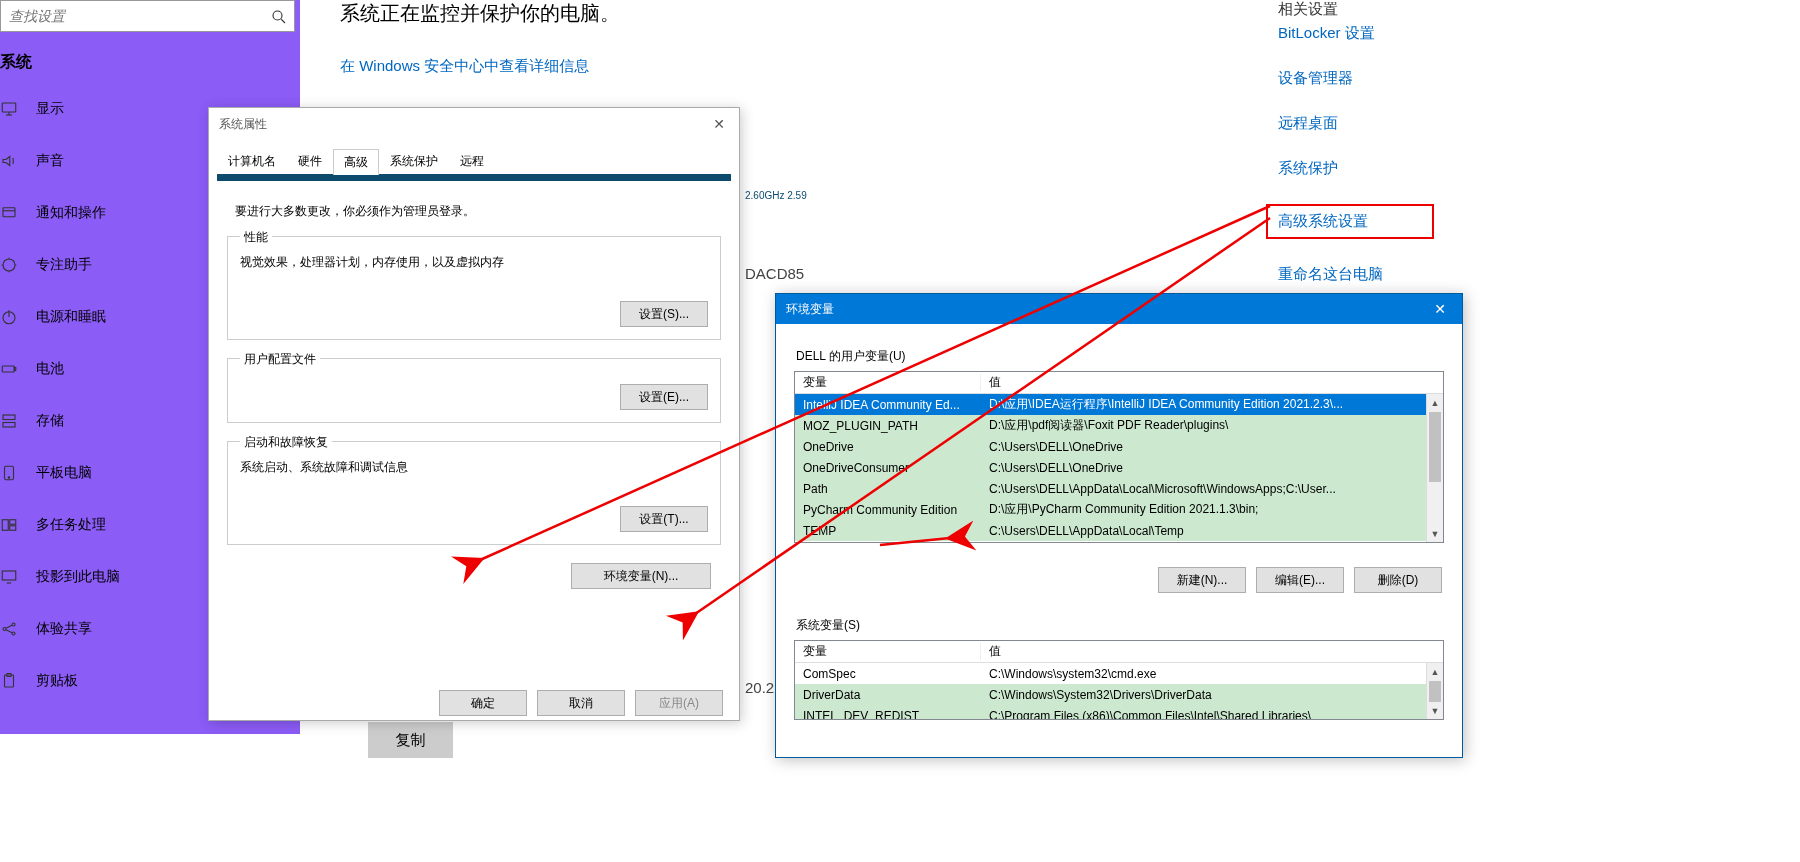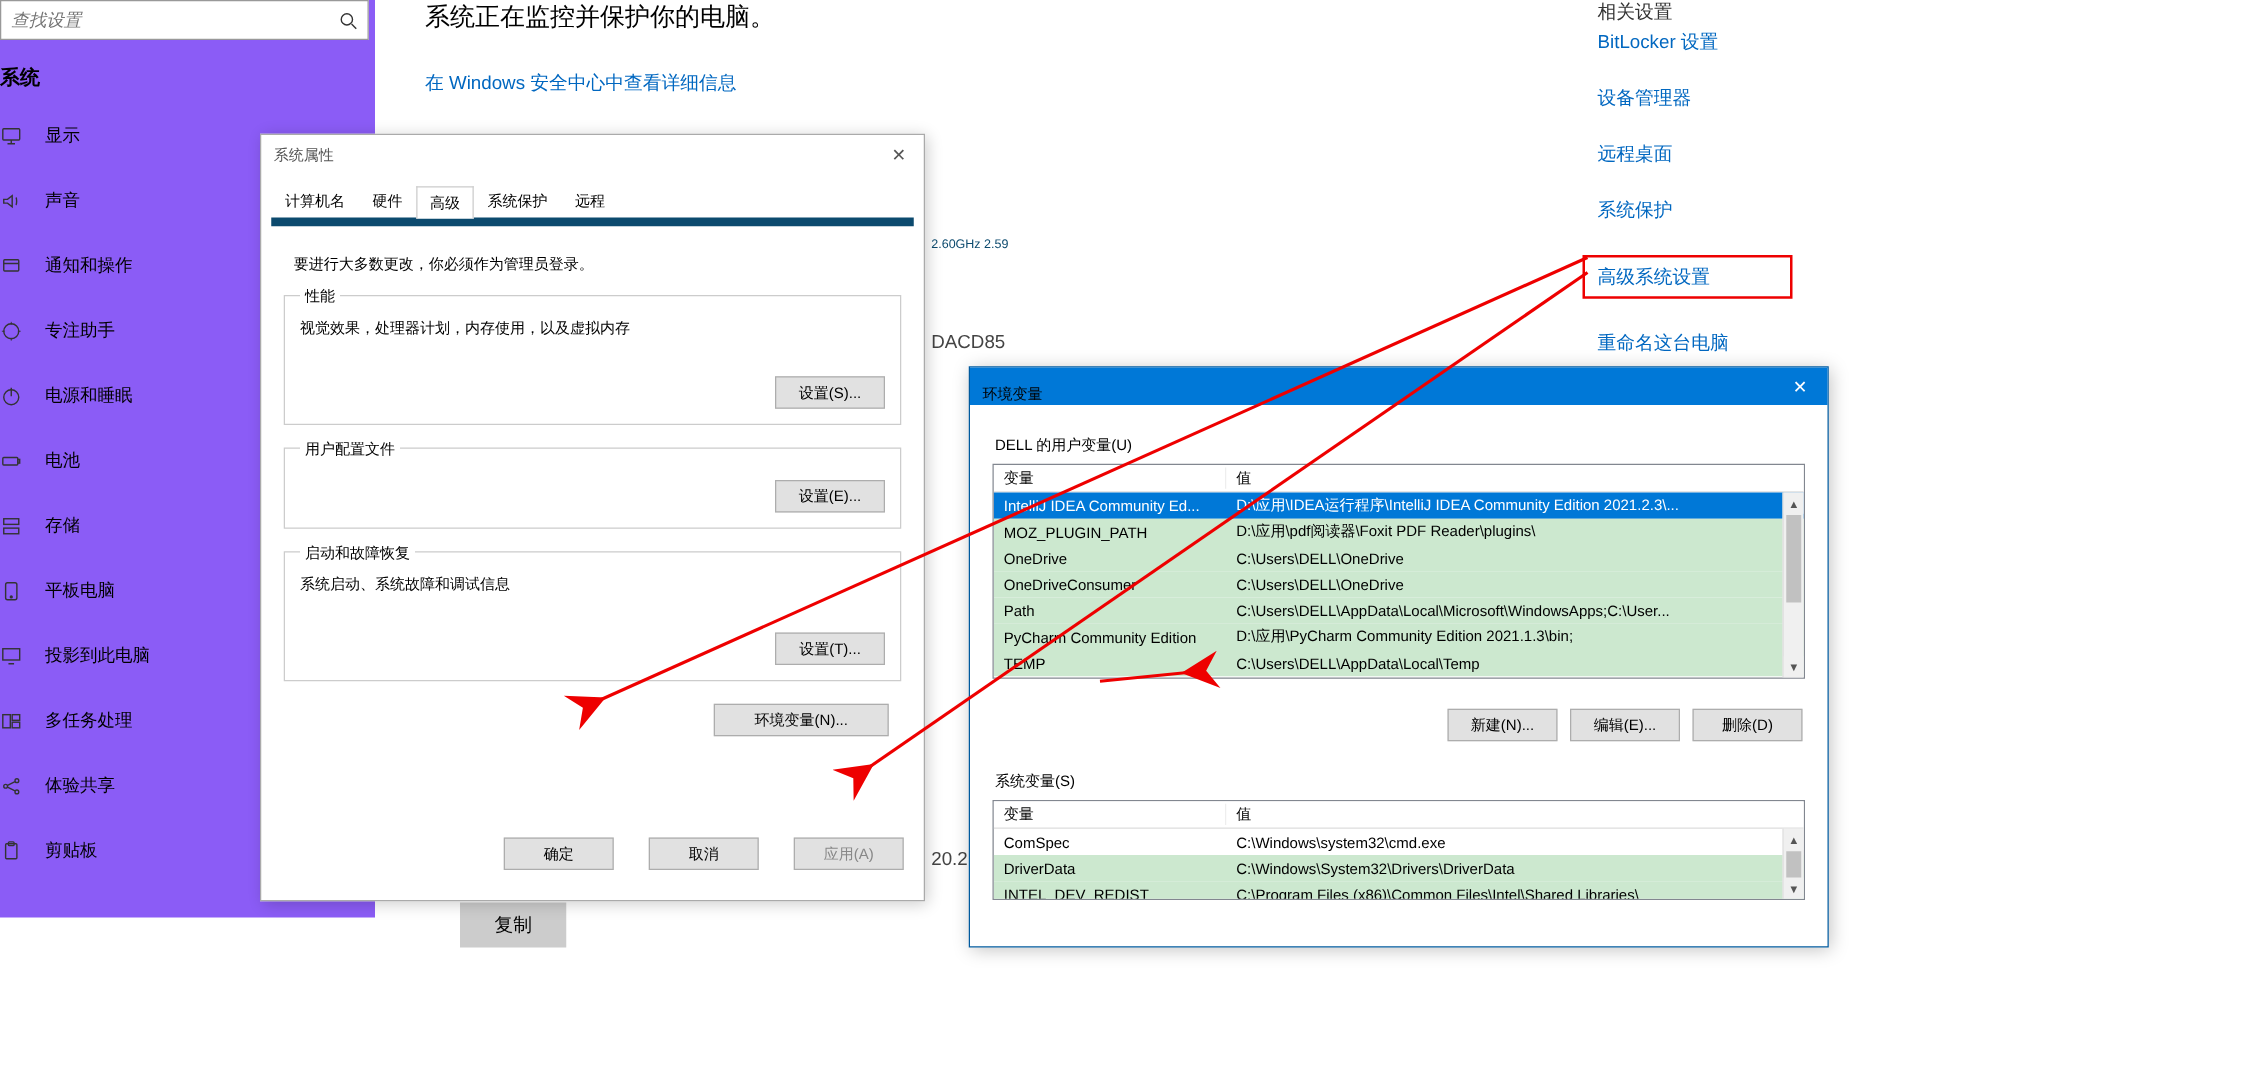--- a/index.html
+++ b/index.html
@@ -38,25 +38,25 @@
 .sysprops .tab.active { border-color: #ccc; background: #fff; position: relative; top: 1px; }
 .sysprops .body { padding: 14px 18px; font-size: 12px; }
 .sysprops .note { margin: 8px 0 16px 8px; }
 .fieldset { border: 1px solid #ccc; margin-bottom: 18px; padding: 8px 12px 12px 12px; position: relative; }
 .fieldset .legend { position: relative; top: -16px; background: #fff; display: inline-block; padding: 0 4px; font-size: 12px; }
 .fieldset .desc { font-size: 12px; margin-top: -8px; margin-bottom: 30px; }
 .fieldset .btn-right { text-align: right; }
 .win-btn { min-width: 88px; height: 26px; background: #e1e1e1; border: 1px solid #adadad; font-size: 12px; padding: 0 12px; cursor: pointer; }
 .win-btn:disabled { color: #888; }
 .sysprops .env-row { text-align: right; margin: 8px 10px 0 0; }
-.sysprops .footer { position: absolute; bottom: 24px; right: 16px; display: flex; gap: 28px; }
+.sysprops .footer { position: absolute; bottom: 4px; right: 16px; display: flex; gap: 10px; }
 
 
 .envdlg { position: absolute; left: 775px; top: 293px; width: 688px; height: 465px; background: #fff; border: 1px solid #005a9e; box-shadow: 2px 2px 14px rgba(0,0,0,.25); }
-.envdlg .titlebar { height: 30px; background: #0078d7; color: #000000; display: flex; align-items: flex-end; padding: 0 10px; font-size: 12px; }
+.envdlg .titlebar { height: 30px; background: #0078d7; color: #ffffff; display: flex; align-items: center; padding: 0 10px; font-size: 12px; }
 .envdlg .close { position: absolute; right: 0; top: 0; width: 44px; height: 30px; display: flex; align-items: center; justify-content: center; cursor: pointer; color: #fff; }
 .envdlg .section-label { font-size: 12px; margin: 24px 0 6px 20px; }
 .table-wrap { margin: 0 18px; border: 1px solid #828790; height: 172px; position: relative; background: #fff; overflow: hidden; }
 .table-head { display: flex; background: #fff; border-bottom: 1px solid #ddd; font-size: 12px; height: 22px; align-items: center; }
 .table-head .col1 { width: 186px; padding-left: 8px; border-right: 1px solid #eee; }
 .table-head .col2 { flex: 1; padding-left: 8px; }
 .table-body { font-size: 12px; }
 .table-row { display: flex; height: 21px; align-items: center; }
 .table-row .col1 { width: 186px; padding-left: 8px; overflow: hidden; white-space: nowrap; text-overflow: ellipsis; }
 .table-row .col2 { flex: 1; padding-left: 8px; overflow: hidden; white-space: nowrap; text-overflow: ellipsis; padding-right: 18px; }
@@ -161,35 +161,35 @@
           <svg class="icon-svg" viewBox="0 0 24 24">
             <rect x="6" y="3" width="12" height="18" rx="2"></rect>
             <circle cx="12" cy="18" r="1" fill="#333"></circle>
           </svg>
         </span>
         <span>平板电脑</span>
       </div>
       <div class="sidebar-item">
         <span class="icon">
           <svg class="icon-svg" viewBox="0 0 24 24">
-            <rect x="3" y="4" width="18" height="12"></rect>
-            <path d="M9 20h6"></path>
-          </svg>
-        </span>
-        <span>投影到此电脑</span>
-      </div>
-      <div class="sidebar-item">
-        <span class="icon">
-          <svg class="icon-svg" viewBox="0 0 24 24">
             <rect x="3" y="5" width="8" height="14"></rect>
             <rect x="13" y="5" width="8" height="6"></rect>
             <rect x="13" y="13" width="8" height="6"></rect>
           </svg>
         </span>
         <span>多任务处理</span>
+      </div>
+      <div class="sidebar-item">
+        <span class="icon">
+          <svg class="icon-svg" viewBox="0 0 24 24">
+            <rect x="3" y="4" width="18" height="12"></rect>
+            <path d="M9 20h6"></path>
+          </svg>
+        </span>
+        <span>投影到此电脑</span>
       </div>
       <div class="sidebar-item">
         <span class="icon">
           <svg class="icon-svg" viewBox="0 0 24 24">
             <circle cx="6" cy="12" r="2"></circle>
             <circle cx="18" cy="6" r="2"></circle>
             <circle cx="18" cy="18" r="2"></circle>
             <line x1="8" y1="11" x2="16" y2="7"></line>
             <line x1="8" y1="13" x2="16" y2="17"></line>
           </svg>

